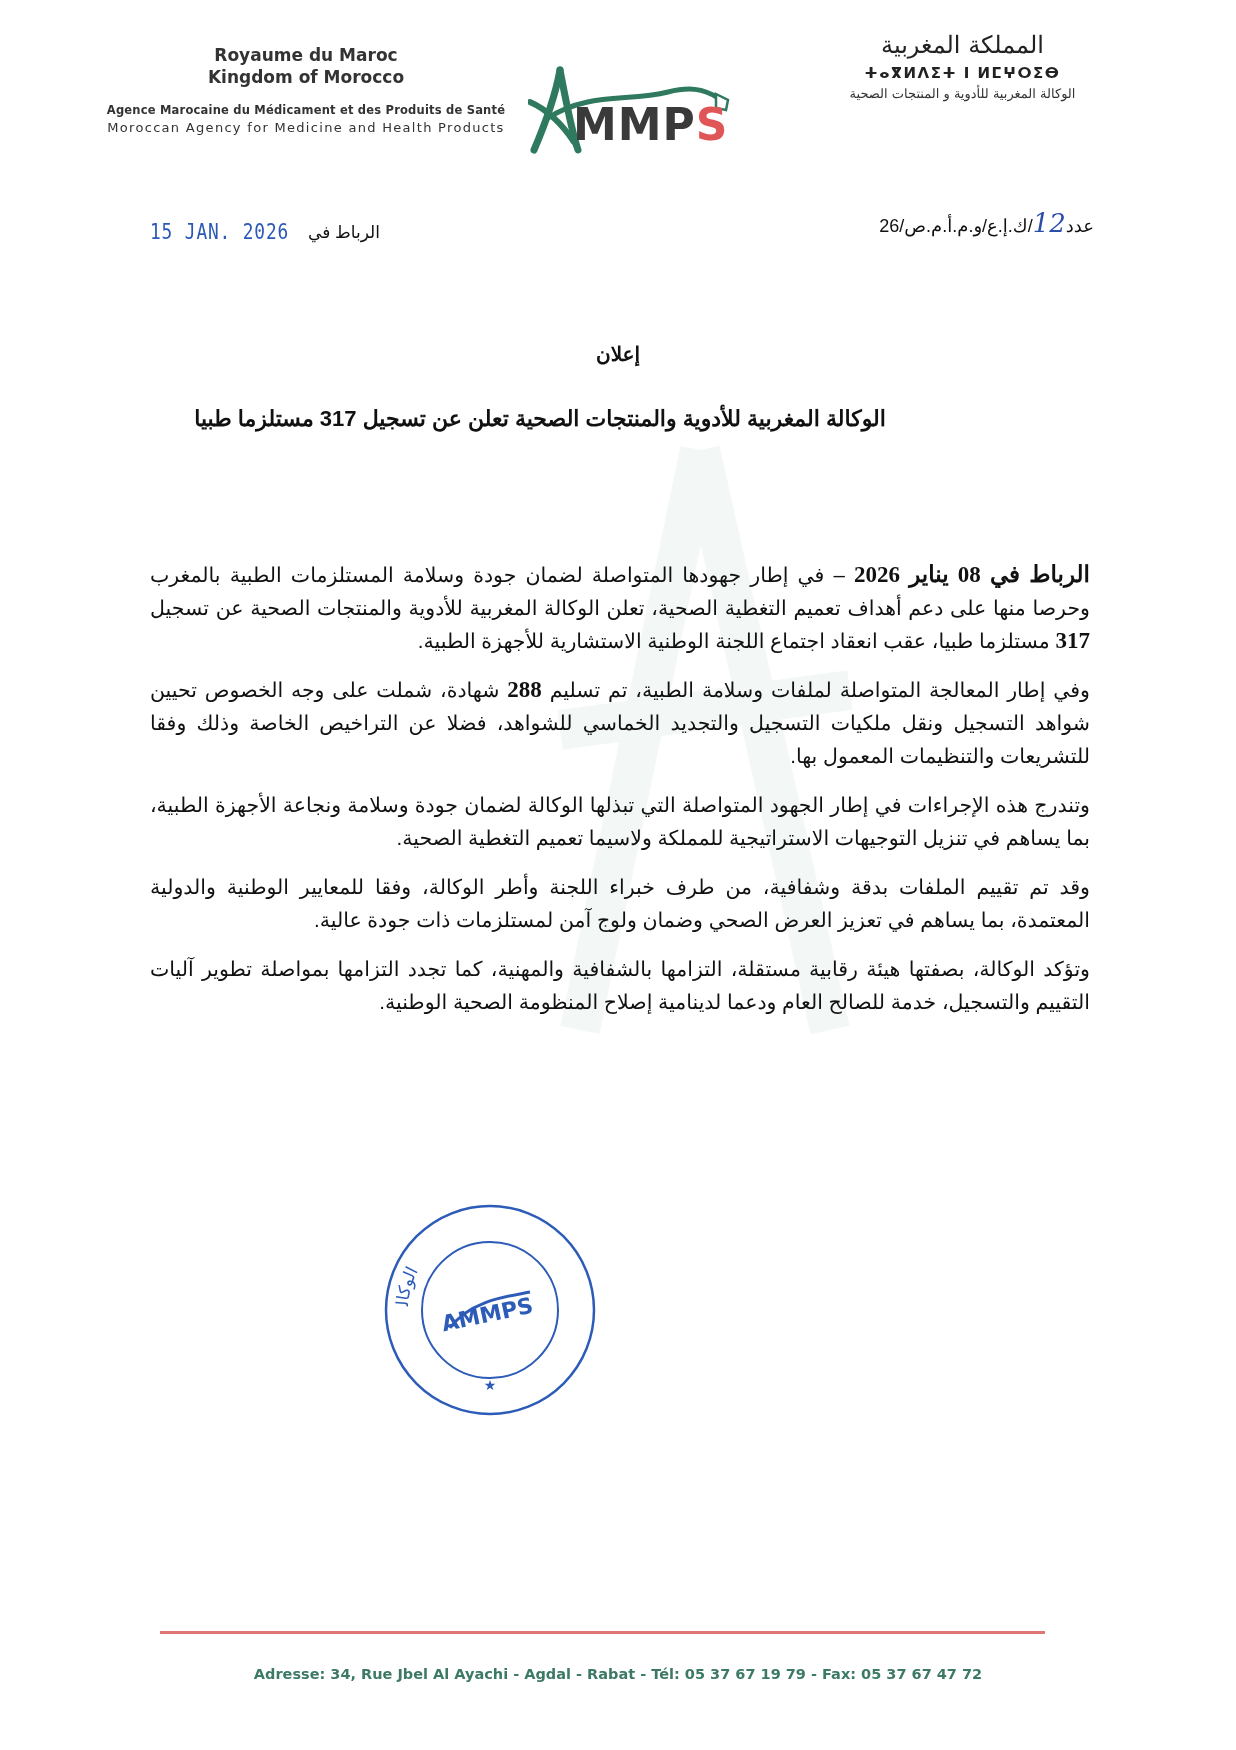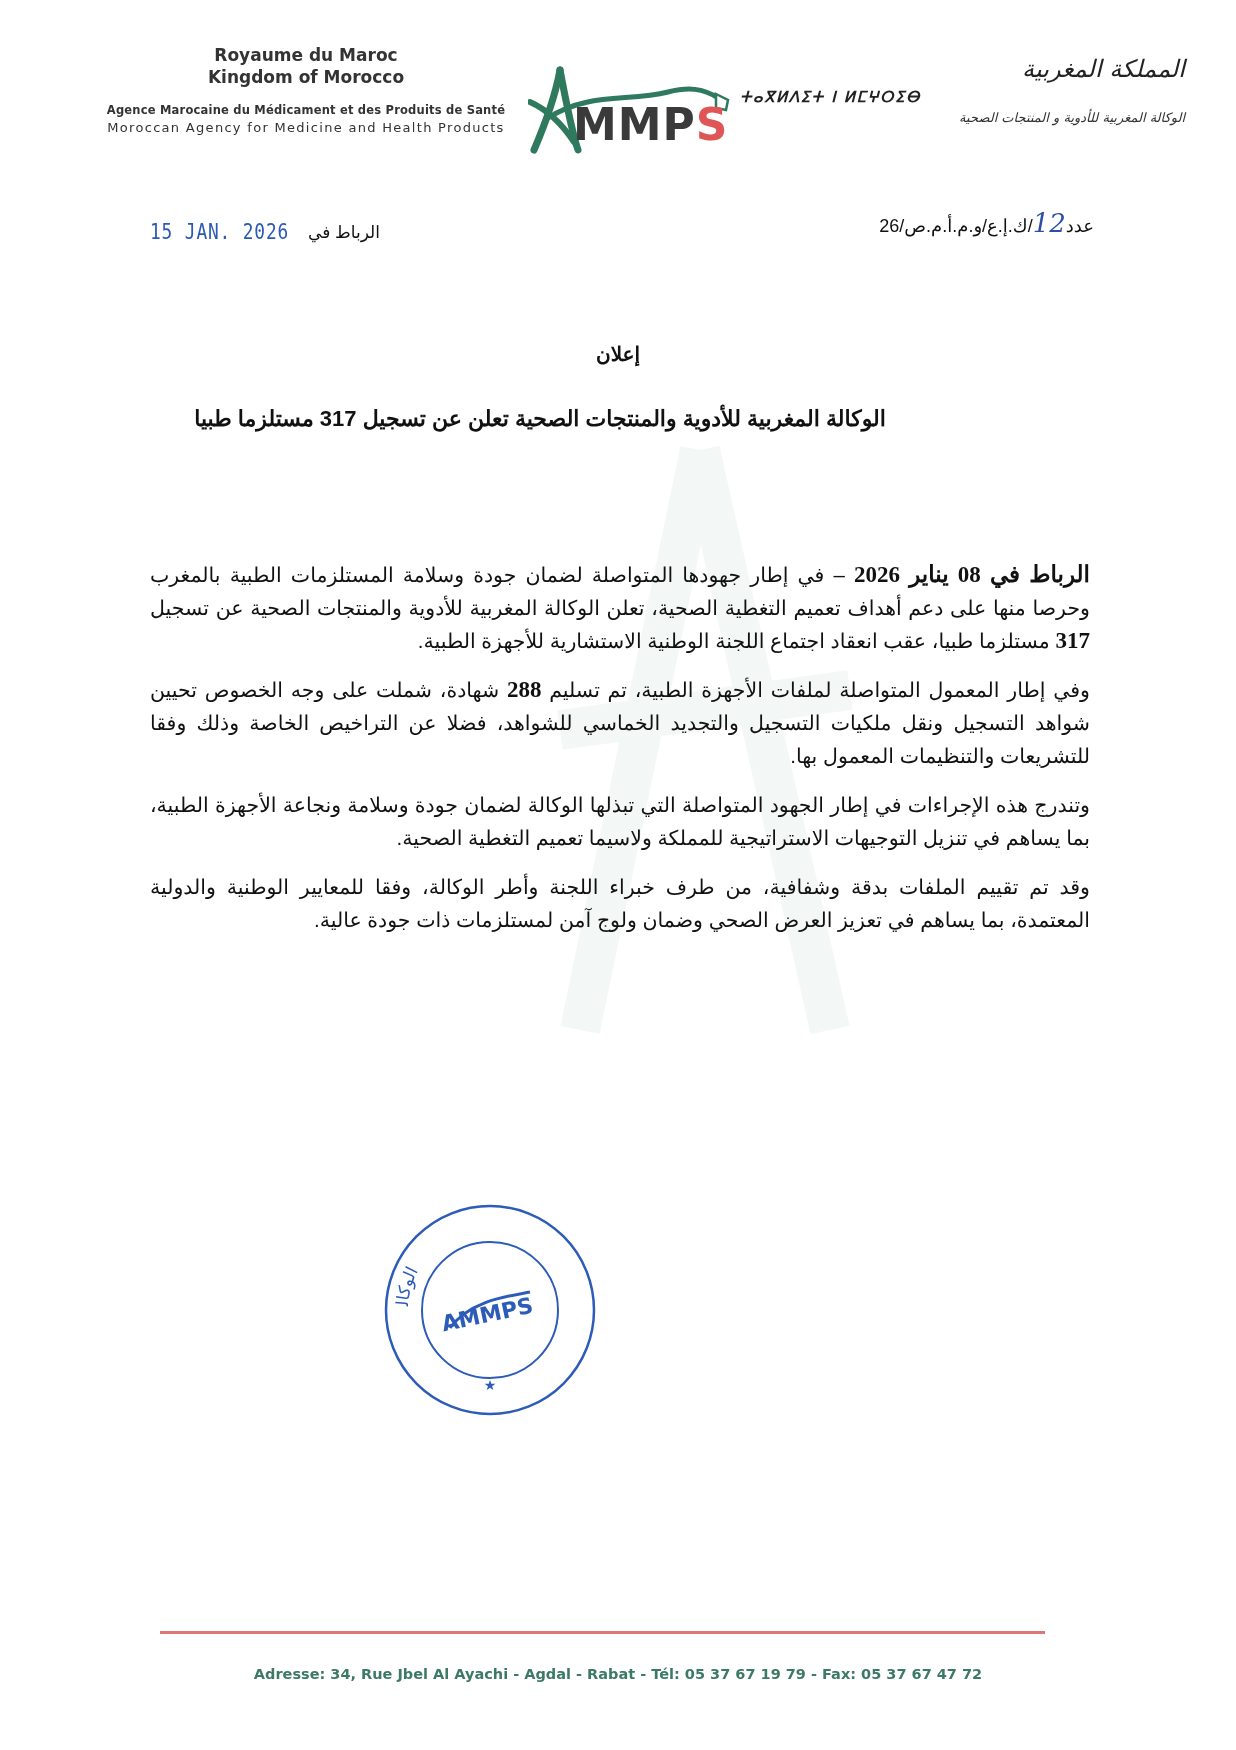--- a/index.html
+++ b/index.html
@@ -9,21 +9,21 @@
   .hdr-left .l1 { font-size: 17px; font-weight: bold; line-height: 22px; color: #333; }
   .hdr-left .l2 { font-size: 17px; font-weight: bold; line-height: 22px; color: #333; }
   .hdr-left .l3 { margin-top: 14px; font-size: 11.5px; font-weight: bold; line-height: 17px; letter-spacing: 0.2px; color: #333; }
   .hdr-left .l4 { font-size: 13px; font-weight: normal; line-height: 17px; letter-spacing: 1.3px; color: #333; }
 
   .logo { position: absolute; left: 528px; top: 62px; width: 210px; height: 92px; text-align: right; }
   .logo-text { position: absolute; left: 45px; top: 38px; font-family: "DejaVu Sans", sans-serif; font-weight: bold; font-size: 44px; letter-spacing: 1px; line-height: 50px; }
   .logo-text .m { color: #3a3a3a; }
   .logo-text .s { color: #e05555; }
 
-  .hdr-right { position: absolute; left: 740px; top: 52px; width: 445px; color: #222; font-style: italic; }
+  .hdr-right { position: absolute; left: 740px; top: 28px; width: 445px; text-align: center; color: #222; }
   .hdr-right .r1 { font-family: "DejaVu Serif", serif; font-size: 24px; line-height: 34px; direction: rtl; }
   .hdr-right .r2 { font-size: 15px; font-weight: bold; letter-spacing: 1.5px; line-height: 22px; }
   .hdr-right .r3 { font-family: "DejaVu Serif", serif; font-size: 13px; letter-spacing: 3px; line-height: 20px; direction: rtl; color: #333; }
   .hdr-right .r4 { font-size: 13px; font-weight: bold; letter-spacing: 1px; line-height: 20px; color: #333; }
 
   .date-stamp { position: absolute; left: 150px; top: 220px; font-family: "DejaVu Sans Mono", monospace; font-size: 21px; color: #2b59b5; letter-spacing: 1px; transform: scaleX(0.85); transform-origin: left center; }
   .rabat-label { position: absolute; left: 308px; top: 222px; font-family: "Liberation Sans", sans-serif; font-size: 17px; direction: rtl; color: #111; }
 
   .ref { position: absolute; right: 142px; top: 208px; direction: rtl; font-family: "Liberation Sans", sans-serif; font-size: 18px; color: #111; }
   .ref .num { font-family: "DejaVu Serif", serif; font-style: italic; color: #2c4ea8; font-size: 26px; margin-top: 44px; }
@@ -80,23 +80,24 @@
 
 <div class="ref">
   <span>عدد</span><span class="num">12</span><span>/ك.إ.ع/و.م.أ.م.ص/26</span>
 </div>
 
 <div class="announce">إعلان</div>
 <div class="headline">الوكالة المغربية للأدوية والمنتجات الصحية تعلن عن تسجيل 317 مستلزما طبيا</div>
 
 <div class="body">
   <p><b>الرباط في 08 يناير 2026</b><span> – في إطار جهودها المتواصلة لضمان جودة وسلامة المستلزمات الطبية بالمغرب وحرصا منها على دعم أهداف تعميم التغطية الصحية، تعلن الوكالة المغربية للأدوية والمنتجات الصحية عن تسجيل </span><b>317</b><span> مستلزما طبيا، عقب انعقاد اجتماع اللجنة الوطنية الاستشارية للأجهزة الطبية.</span></p>
-  <p><span>وفي إطار المعمول المتواصلة لملفات الأجهزة الطبية، تم تسليم </span><b>288</b><span> شهادة، شملت على وجه الخصوص تحيين شواهد التسجيل ونقل ملكيات التسجيل والتجديد الخماسي للشواهد، فضلا عن التراخيص الخاصة وذلك وفقا للتشريعات والتنظيمات المعمول بها.</span></p>
+  <p><span>وفي إطار المعالجة المتواصلة لملفات وسلامة الطبية، تم تسليم </span><b>288</b><span> شهادة، شملت على وجه الخصوص تحيين شواهد التسجيل ونقل ملكيات التسجيل والتجديد الخماسي للشواهد، فضلا عن التراخيص الخاصة وذلك وفقا للتشريعات والتنظيمات المعمول بها.</span></p>
   <p>وتندرج هذه الإجراءات في إطار الجهود المتواصلة التي تبذلها الوكالة لضمان جودة وسلامة ونجاعة الأجهزة الطبية، بما يساهم في تنزيل التوجيهات الاستراتيجية للمملكة ولاسيما تعميم التغطية الصحية.</p>
   <p>وقد تم تقييم الملفات بدقة وشفافية، من طرف خبراء اللجنة وأطر الوكالة، وفقا للمعايير الوطنية والدولية المعتمدة، بما يساهم في تعزيز العرض الصحي وضمان ولوج آمن لمستلزمات ذات جودة عالية.</p>
+  <p>وتؤكد الوكالة، بصفتها هيئة رقابية مستقلة، التزامها بالشفافية والمهنية، كما تجدد التزامها بمواصلة تطوير آليات التقييم والتسجيل، خدمة للصالح العام ودعما لدينامية إصلاح المنظومة الصحية الوطنية.</p>
 </div>
 
 <svg class="seal" viewBox="0 0 220 220">
   <defs>
     <path id="ringpath" d="M110,110 m-82,0 a82,82 0 1,1 164,0 a82,82 0 1,1 -164,0"></path>
   </defs>
   <circle cx="110" cy="110" r="104" fill="none" stroke="#2c5bb8" stroke-width="2.5"></circle>
   <circle cx="110" cy="110" r="68" fill="none" stroke="#2c5bb8" stroke-width="2"></circle>
   <text font-family="DejaVu Sans, sans-serif" font-size="17" fill="#2c5bb8" direction="rtl">
     <textPath href="#ringpath" startOffset="8%" id="seal-ring-tp">الوكالة المغربية للأدوية والمنتجات الصحية</textPath>

